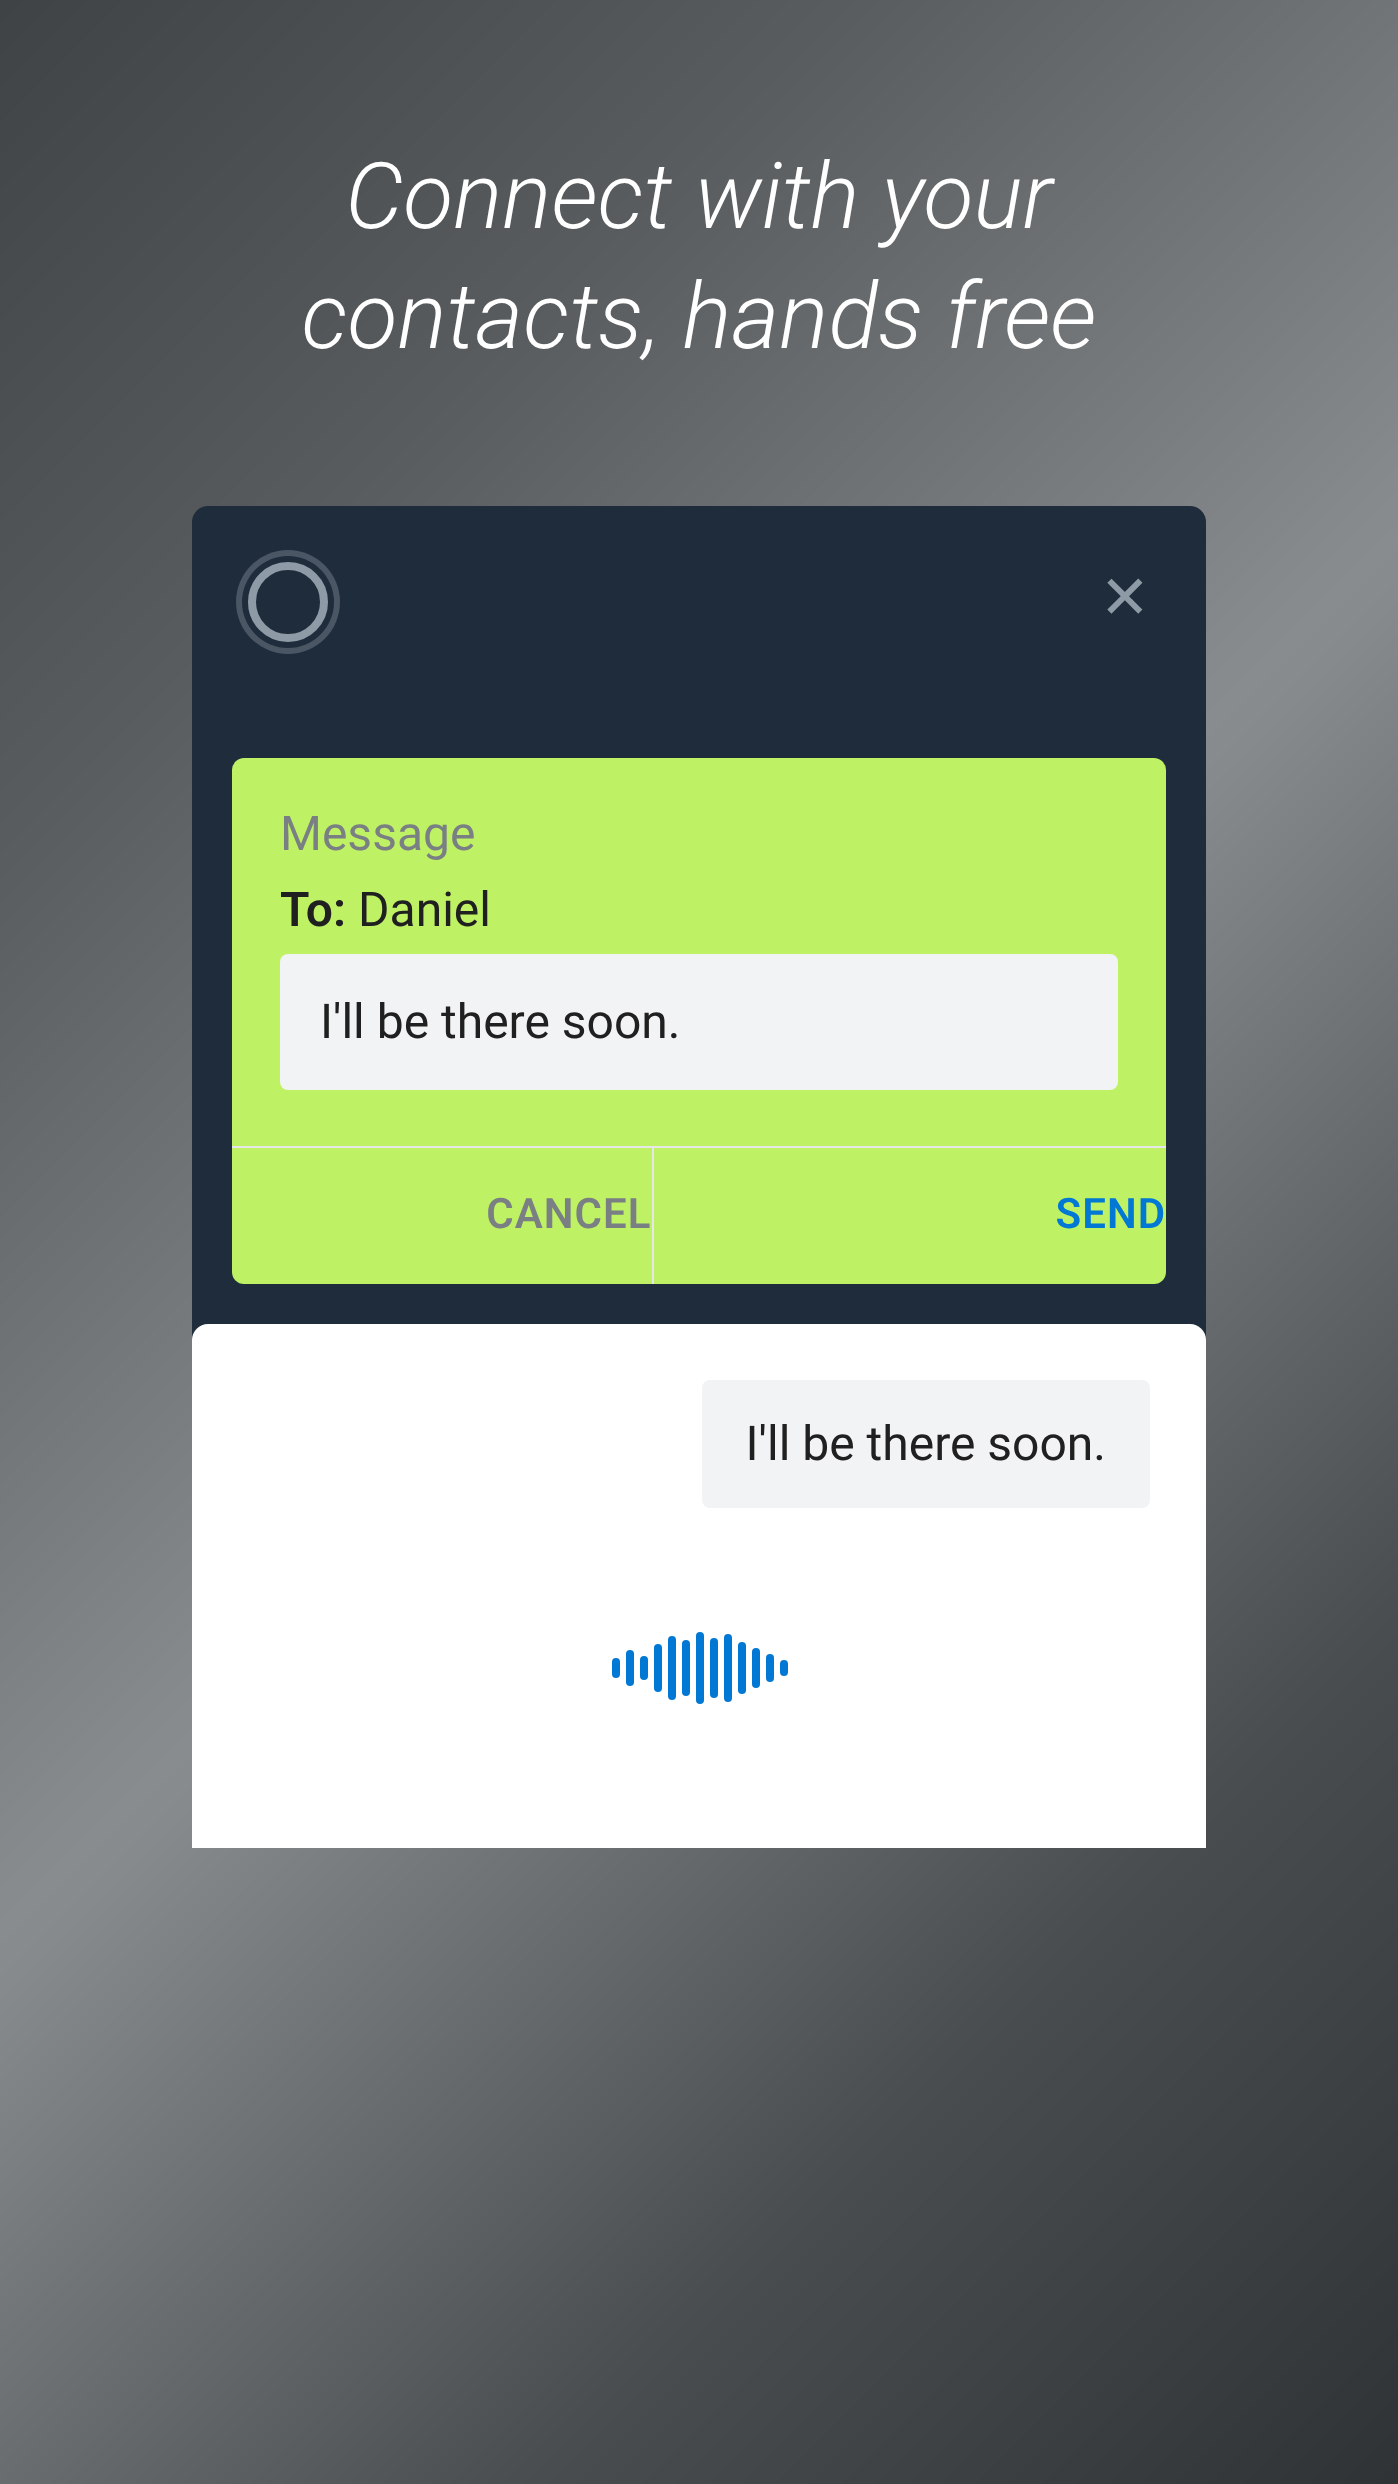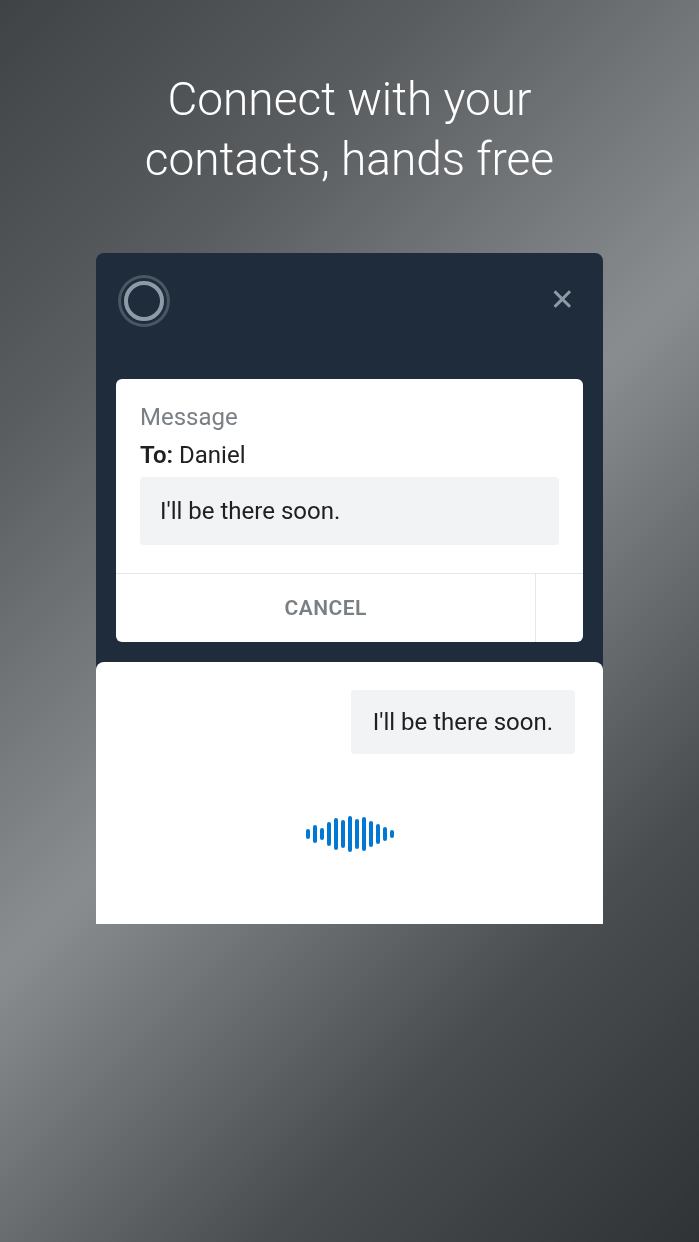--- a/index.html
+++ b/index.html
@@ -31,20 +31,21 @@
       position: absolute;
       top: 70px;
       left: 0;
       right: 0;
       text-align: center;
       color: white;
       font-size: 46px;
       font-weight: 300;
       line-height: 1.3;
       z-index: 2;
+      font-style: italic;
     }
     
     .main-card {
       position: absolute;
       top: 253px;
       left: 96px;
       right: 96px;
       background: #1e2c3b;
       border-radius: 8px;
       z-index: 2;
@@ -78,21 +79,21 @@
     }
     
     .prompt-text {
       color: white;
       font-size: 28px;
       font-weight: 600;
       line-height: 1.3;
     }
     
     .message-card {
-      background: #ffffff;
+      background: #bef264;
       border-radius: 6px;
       margin: 20px 20px 20px 20px;
       overflow: hidden;
     }
     
     .message-content {
       padding: 24px 24px 28px 24px;
     }
     
     .message-label {
@@ -121,21 +122,21 @@
     }
     
     .message-actions {
       display: flex;
       border-top: 1px solid #e5e7e9;
     }
     
     .action-btn {
       flex: 1;
       padding: 22px 0;
-      text-align: center;
+      text-align: right;
       font-size: 21px;
       font-weight: 600;
       letter-spacing: 0.5px;
       cursor: pointer;
     }
     
     .cancel-btn {
       color: #7a7f84;
       border-right: 1px solid #e5e7e9;
       flex: 0.9;
@@ -212,20 +213,21 @@
     <div class="message-content">
       <div class="message-label">Message</div>
       <div class="to-line">
         <span class="to-label">To:</span>
         <span>Daniel</span>
       </div>
       <div class="message-body">I'll be there soon.</div>
     </div>
     <div class="message-actions">
       <div class="action-btn cancel-btn">CANCEL</div>
+      <div class="action-btn send-btn">SEND</div>
     </div>
   </div>
 
   <div class="response-card">
     <div class="response-bubble">I'll be there soon.</div>
     <div class="waveform">
       <div class="wave-bar"></div>
       <div class="wave-bar"></div>
       <div class="wave-bar"></div>
       <div class="wave-bar"></div>

